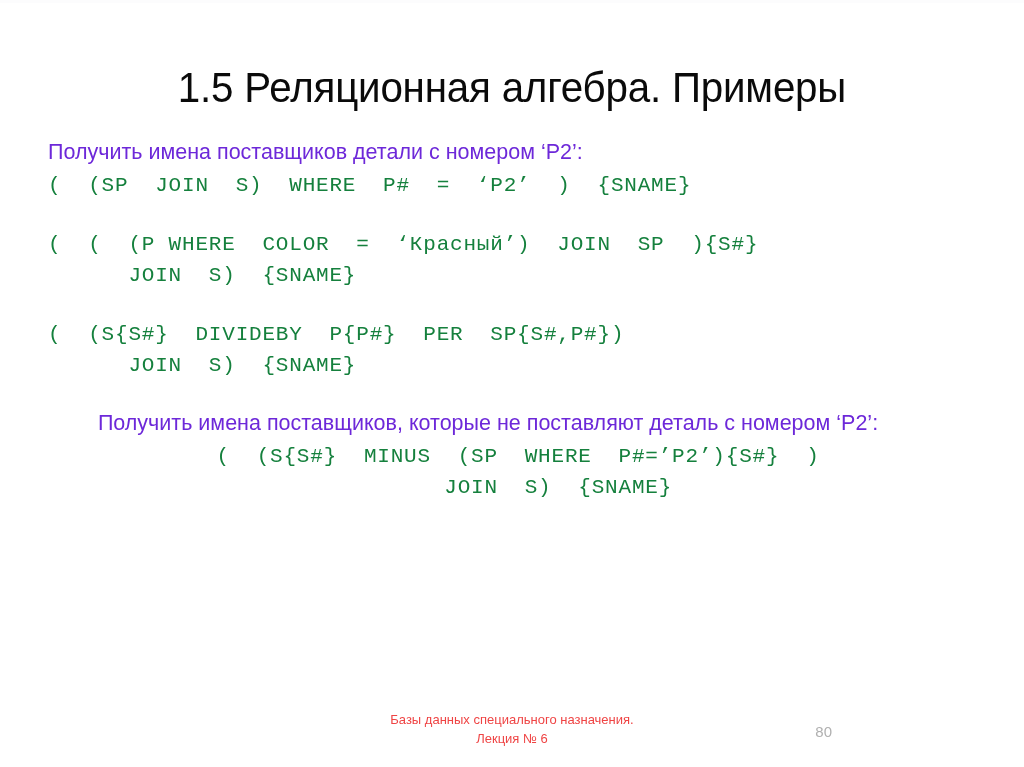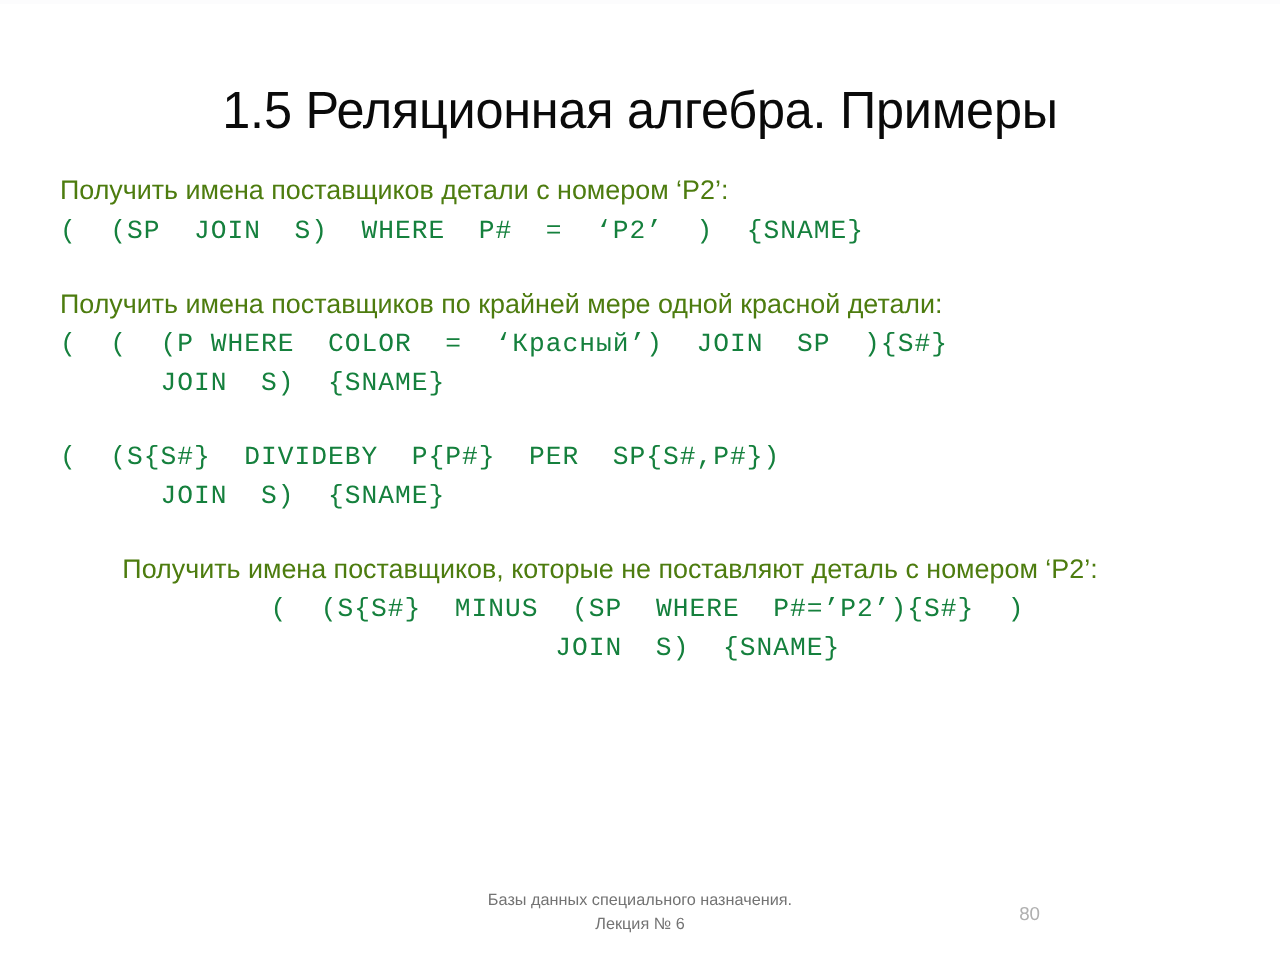--- a/index.html
+++ b/index.html
@@ -54,21 +54,21 @@
 
   .example-block:last-of-type {
     margin-bottom: 0;
     text-align: center;
   }
 
   .prose {
     font-family: "Liberation Sans", sans-serif;
     font-size: 21.5px;
     line-height: 29px;
-    color: #4d7c0f;
+    color: #6d28d9;
     font-weight: 400;
     margin: 0 0 3px 0;
     max-width: 880px;
   }
 
   .code-block {
     font-family: "Liberation Mono", "DejaVu Sans Mono", monospace;
     font-size: 21px;
     line-height: 31px;
     color: #15803d;
@@ -84,21 +84,21 @@
 
   .footer-center {
     position: absolute;
     left: 0;
     top: 710px;
     width: 1024px;
     text-align: center;
     font-family: "Liberation Sans", sans-serif;
     font-size: 13px;
     line-height: 19px;
-    color: #737373;
+    color: #ef4444;
   }
 
   .footer-line {
     display: block;
   }
 
   .page-number {
     position: absolute;
     right: 36px;
     top: 723px;
@@ -127,21 +127,20 @@
   <h1 class="slide-title">1.5 Реляционная алгебра. Примеры</h1>
 
   <div class="body-area">
 
     <div class="example-block">
       <p class="prose">Получить имена поставщиков детали с номером ‘P2’:</p>
       <pre class="code-block"><span class="code-line">(  (SP  JOIN  S)  WHERE  P#  =  ‘P2’  )  {SNAME}</span></pre>
     </div>
 
     <div class="example-block">
-      <p class="prose">Получить имена поставщиков по крайней мере одной красной детали:</p>
       <pre class="code-block"><span class="code-line">(  (  (P WHERE  COLOR  =  ‘Красный’)  JOIN  SP  ){S#}</span><span class="code-line">      JOIN  S)  {SNAME}</span></pre>
     </div>
 
     <div class="example-block">
       <pre class="code-block"><span class="code-line">(  (S{S#}  DIVIDEBY  P{P#}  PER  SP{S#,P#})</span><span class="code-line">      JOIN  S)  {SNAME}</span></pre>
     </div>
 
     <div class="example-block">
       <p class="prose">Получить имена поставщиков, которые не поставляют деталь с номером ‘P2’:</p>
       <pre class="code-block"><span class="code-line">(  (S{S#}  MINUS  (SP  WHERE  P#=’P2’){S#}  )</span><span class="code-line">      JOIN  S)  {SNAME}</span></pre>

